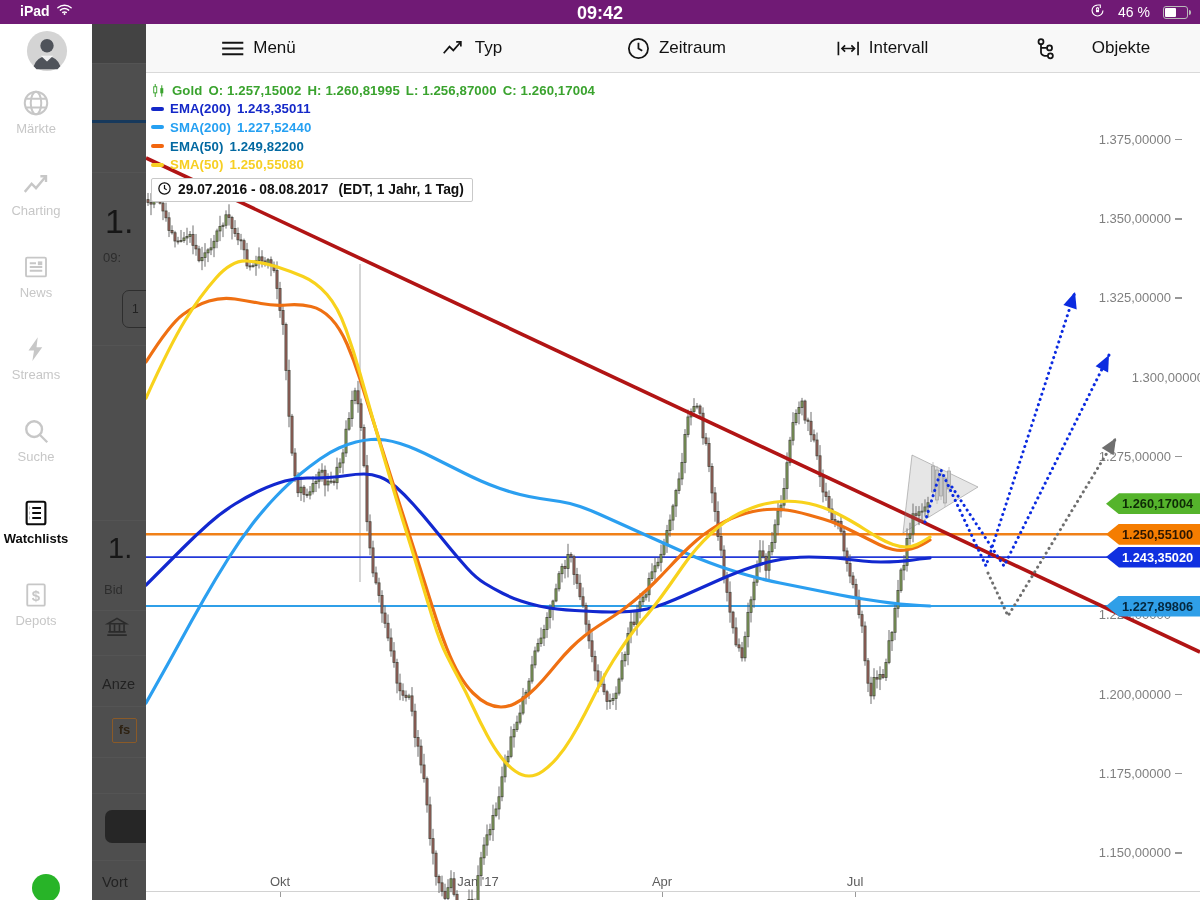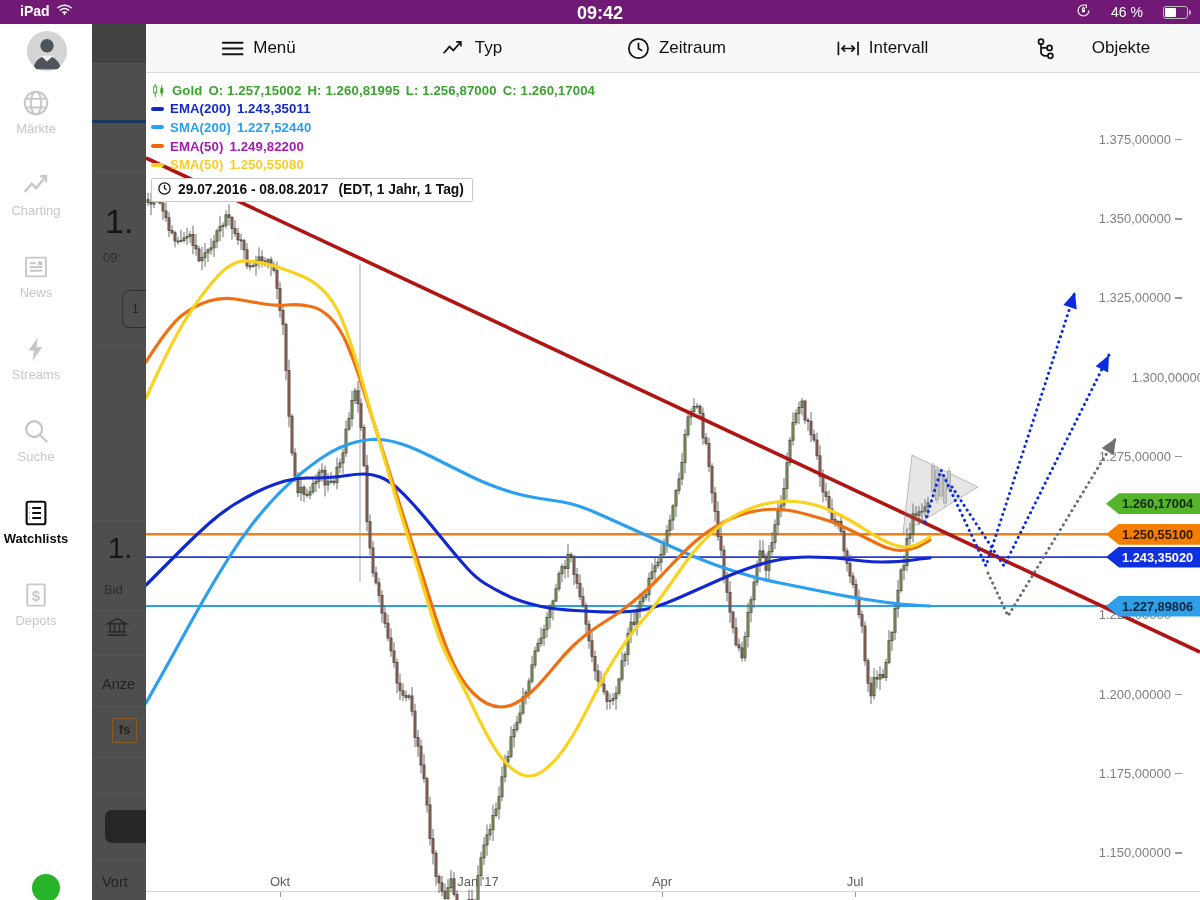--- a/index.html
+++ b/index.html
@@ -2,21 +2,21 @@
 <html><head>
 <meta charset="utf-8">
 <style>
   html,body{margin:0;padding:0}
   body{width:1200px;height:900px;position:relative;overflow:hidden;background:#fff;
        font-family:"Liberation Sans",sans-serif;-webkit-font-smoothing:antialiased}
   
   .statusbar{position:absolute;left:0;top:0;width:1200px;height:24px;background:#701a75;color:#fff;z-index:9}
   .sb-left{position:absolute;left:20px;top:3px;font-size:14px;font-weight:600;display:flex;align-items:center;gap:6px}
   .sb-center{position:absolute;left:0;right:0;top:3px;text-align:center;font-size:18px;font-weight:600}
-  .sb-right{position:absolute;right:12px;top:3px;display:flex;align-items:center;gap:20px;font-size:14px;font-weight:400}
+  .sb-right{position:absolute;right:12px;top:3px;display:flex;align-items:center;gap:13px;font-size:14px;font-weight:400}
   .batt{width:23px;height:11px;border:1px solid #b9b9b9;border-radius:3px;position:relative}
   .batt i{position:absolute;left:1px;top:1px;bottom:1px;width:46%;background:#fff;border-radius:1px}
   .batt u{position:absolute;right:-4px;top:3px;width:2px;height:5px;background:#b9b9b9;border-radius:0 2px 2px 0}
   
   .sidebar{position:absolute;left:0;top:24px;width:92px;height:876px;background:#fff;z-index:8}
   .avatar{position:absolute;left:26px;top:6px;width:42px;height:42px}
   .sitem{position:absolute;left:0;width:72px;text-align:center;color:#c7c7c7;cursor:pointer}
   .sitem .ic{display:block;width:30px;height:30px;margin:0 auto}
   .sitem .ic svg{width:100%;height:100%}
   .sitem .lb{font-size:13px;margin-top:4px;line-height:14px}
@@ -817,21 +817,21 @@
         <span>L: 1.256,87000</span>
         <span>C: 1.260,17004</span>
       </div><div class="lrow" style="color: rgb(20, 40, 200);">
         <span class="sw" style="background:#1428c8"></span>
         <span>EMA(200)</span>
         <span>1.243,35011</span>
       </div><div class="lrow" style="color: rgb(37, 160, 242);">
         <span class="sw" style="background:#25a0f2"></span>
         <span>SMA(200)</span>
         <span>1.227,52440</span>
-      </div><div class="lrow" style="color: #a21caf; align-items: center;">
+      </div><div class="lrow" style="color: #0369a1; align-items: center;">
         <span class="sw" style="background:#f2660f"></span>
         <span>EMA(50)</span>
         <span>1.249,82200</span>
       </div><div class="lrow" style="color: rgb(247, 207, 35);">
         <span class="sw" style="background:#f7cf23"></span>
         <span>SMA(50)</span>
         <span>1.250,55080</span>
       </div><div class="daterow">
         <span><svg viewBox="0 0 24 24" stroke="#111" stroke-width="2" fill="none">
             <circle cx="12" cy="12" r="9"></circle>

